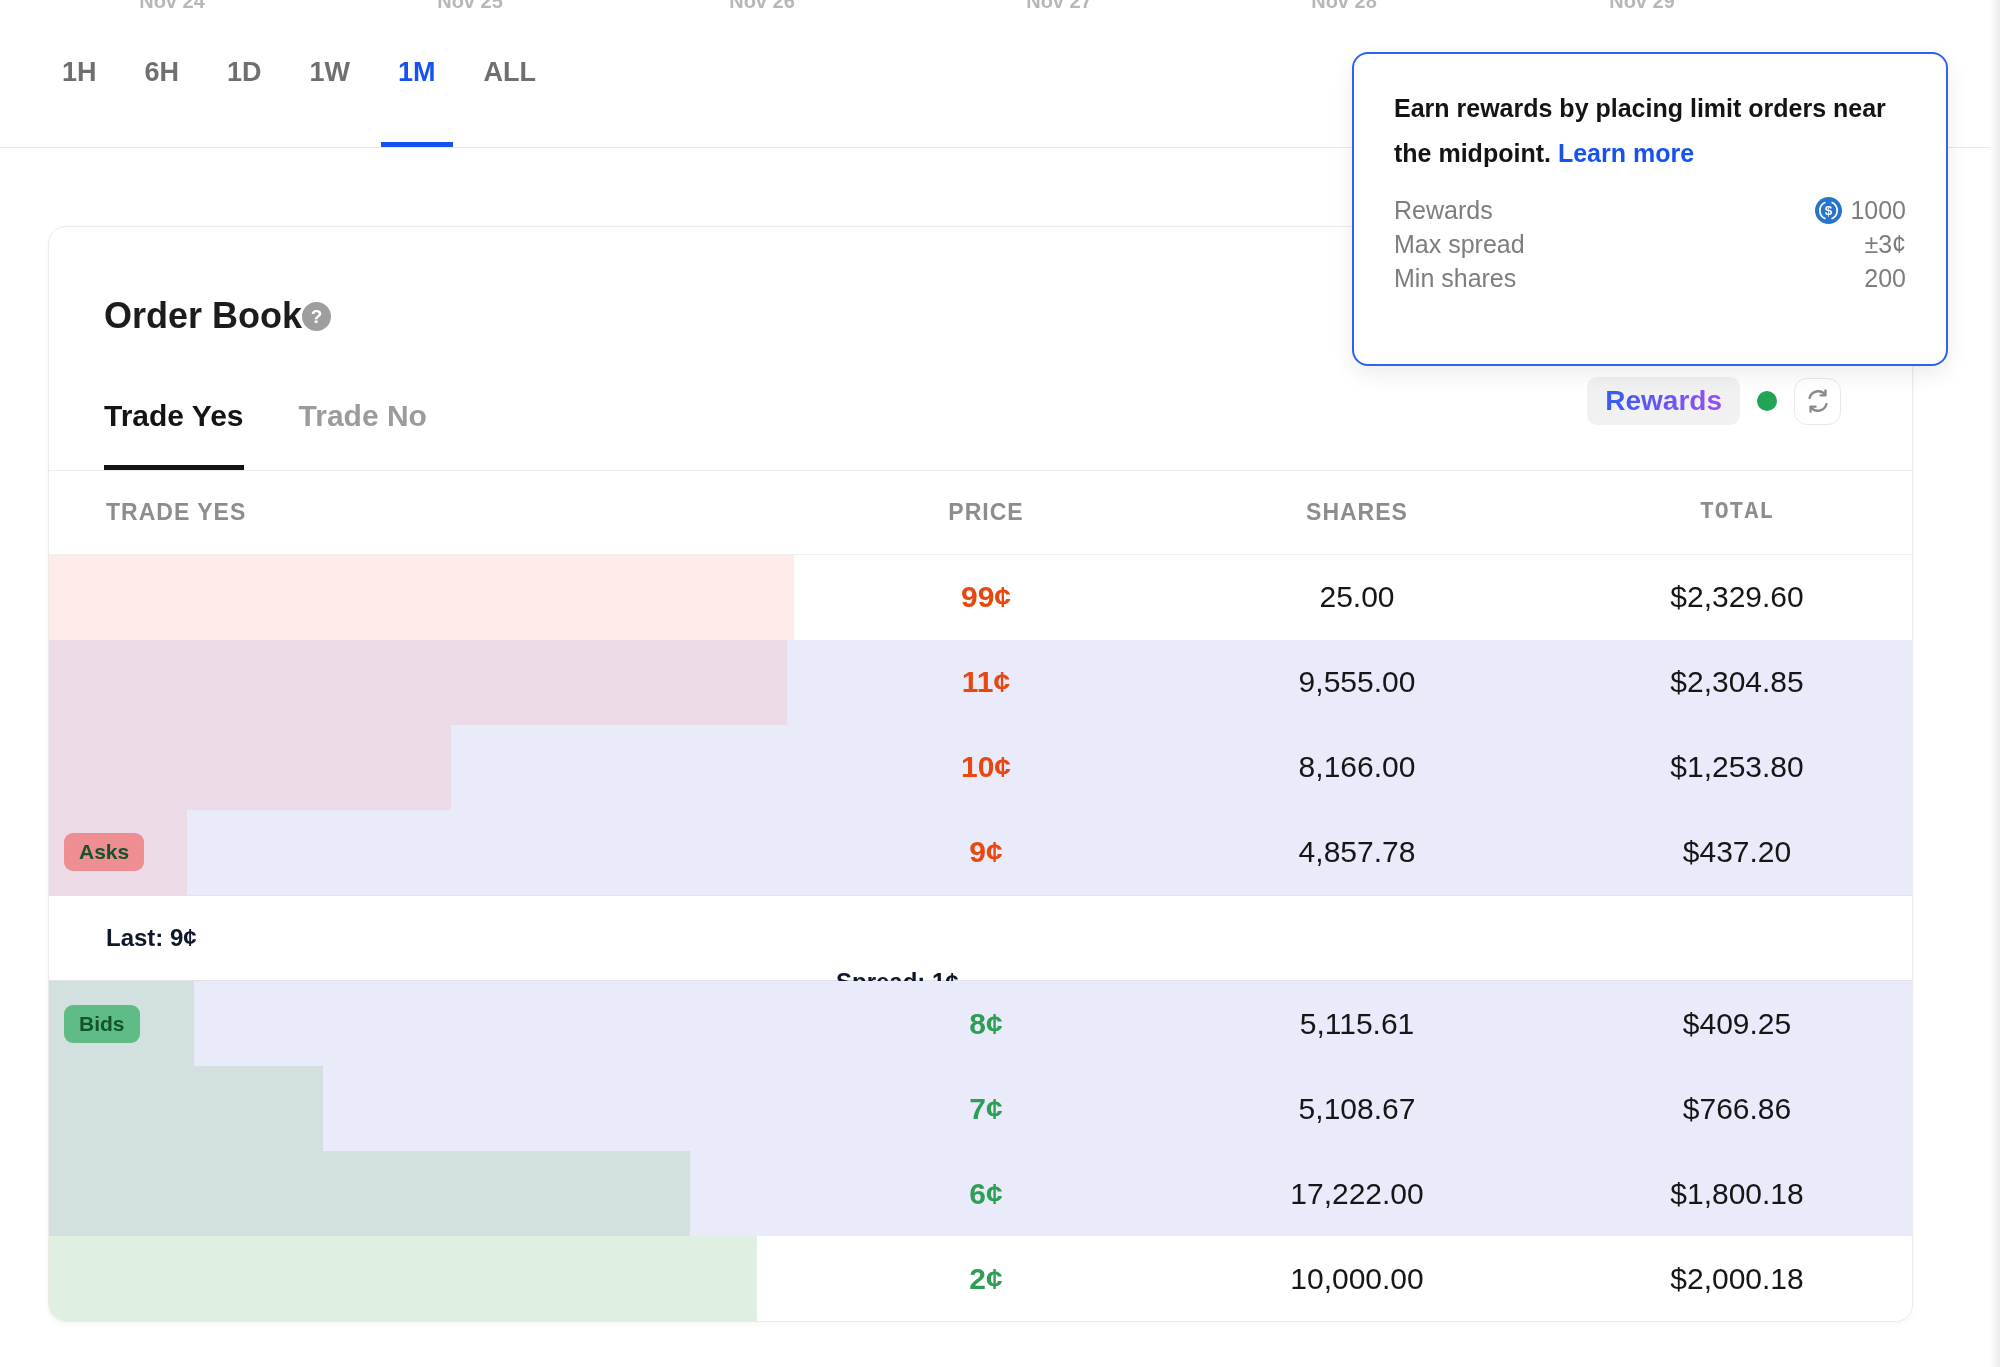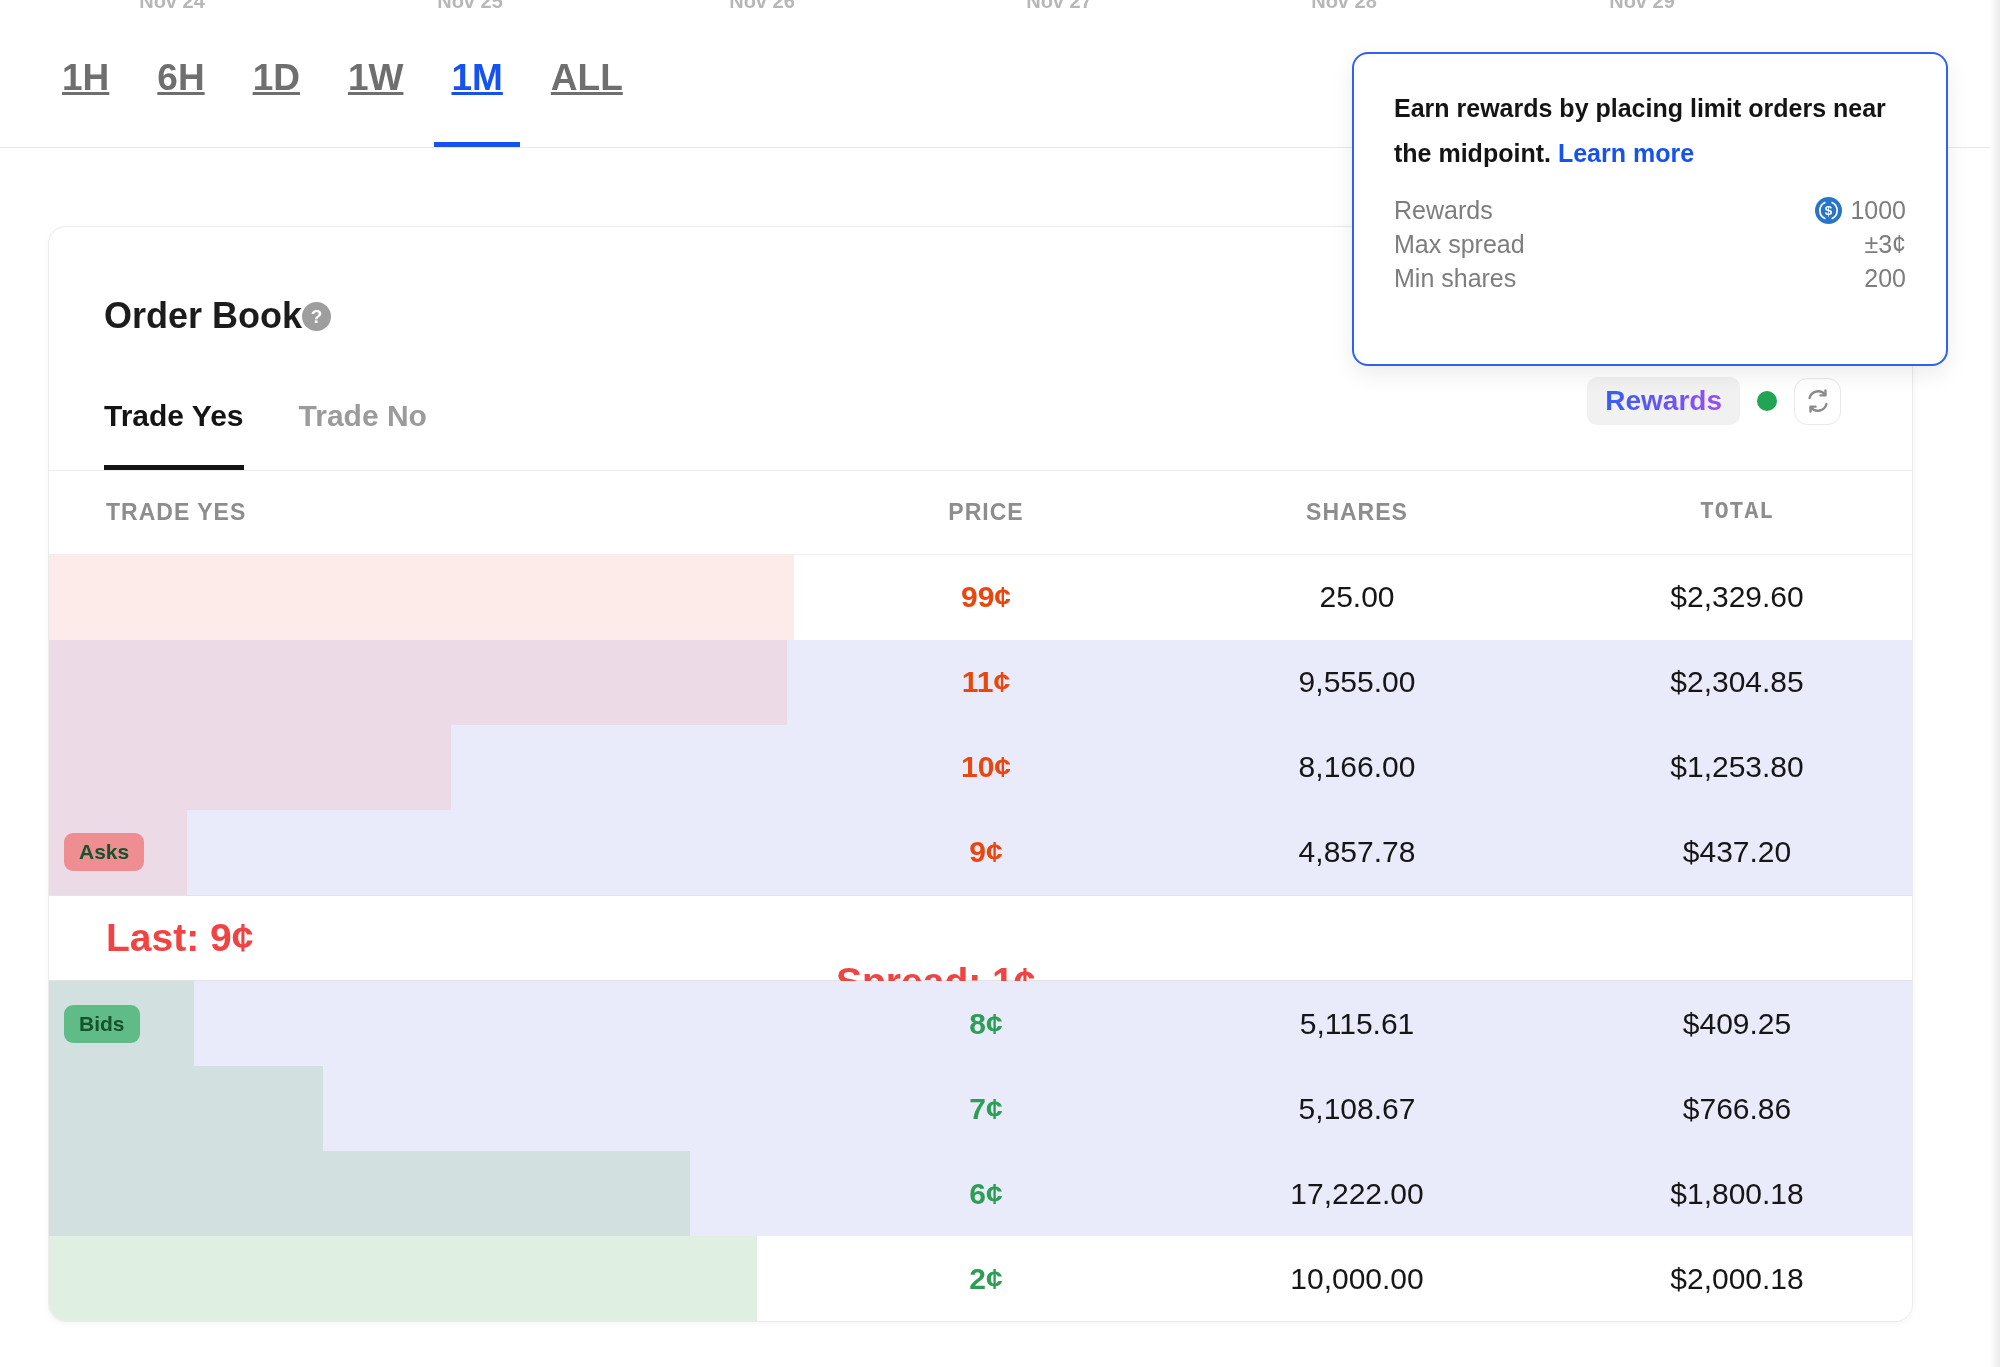--- a/index.html
+++ b/index.html
@@ -5,21 +5,21 @@
   * { margin:0; padding:0; box-sizing:border-box; }
   html,body { width:2000px; height:1367px; background:#fff; overflow:hidden;
               font-family:"Liberation Sans", sans-serif; }
 
   
   .axis-label { position:absolute; top:-10px; width:130px; text-align:center;
                 font-size:20px; font-weight:700; color:#b7b7b7; }
 
   
   .timebar { position:absolute; top:57px; left:62px; display:flex; gap:48px; z-index:2; }
-  .time-btn { font-size:37px; font-weight:700; color:#6f6f6f; cursor:pointer; position:relative;text-decoration:underline; }
+  .time-btn { font-size:27px; font-weight:700; color:#6f6f6f; cursor:pointer; position:relative; }
   .time-btn.selected { color:var(--accent-blue,#1652f0); }
   .time-btn.selected::after { content:""; position:absolute; left:-17px; right:-17px;
                               top:85px; height:5px; background:var(--accent-blue,#1652f0); }
   .top-divider { position:absolute; top:147px; left:0; right:0; height:1px; background:#e8e8e8; }
 
   
   .card { position:absolute; left:48px; top:226px; width:1865px; height:1096px;
           background:#fff; border:1px solid #ebebeb; border-radius:18px;
           box-shadow:0 2px 6px rgba(0,0,0,0.04); overflow:hidden; }
 
@@ -70,21 +70,21 @@
   .total  { left:1588px; }
   .row.ask .price { color:var(--ask-price,#e8480f); }
   .row.bid .price { color:var(--bid-price,#2e9e55); }
   .pill { position:absolute; left:15px; top:50%; transform:translateY(-50%); z-index:2;
           color:#14532d; font-size:21px; font-weight:700; padding:7px 15px; border-radius:9px; }
   .row.ask .pill { background:var(--ask-pill,#ee8d92); }
   .row.bid .pill { background:var(--bid-pill,#5fbc86); }
 
   .row.mid { background:#fff; border-top:1px solid #e3e3e6; border-bottom:1px solid #e3e3e6; }
   .row.mid span { position:absolute; top:50%; transform:translateY(-50%);
-                  font-size:39px; font-weight:600; color:#ef4444; }
+                  font-size:24px; font-weight:600; color:#0f172a; }
   .mid-last   { left:57px; }
   .mid-spread { left:787px;margin-top:44px; }
 
   
   .popover { position:absolute; left:1352px; top:52px; width:596px; height:314px; z-index:5;
              background:#fff; border:2px solid var(--popover-border,#2e62f3); border-radius:16px;
              box-shadow:0 8px 22px rgba(0,0,0,0.08); padding:32px 40px; }
   .popover-heading { font-size:25px; font-weight:700; color:#141414; line-height:45px; }
   .learn-more { color:var(--accent-blue,#1652f0); cursor:pointer; }
   .tt-rows { margin-top:17px; }

